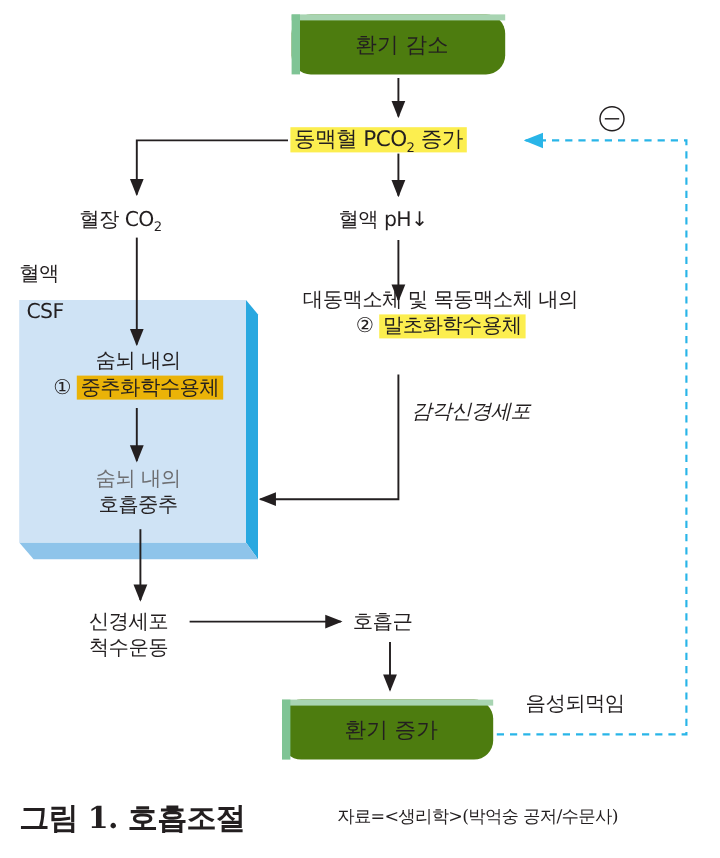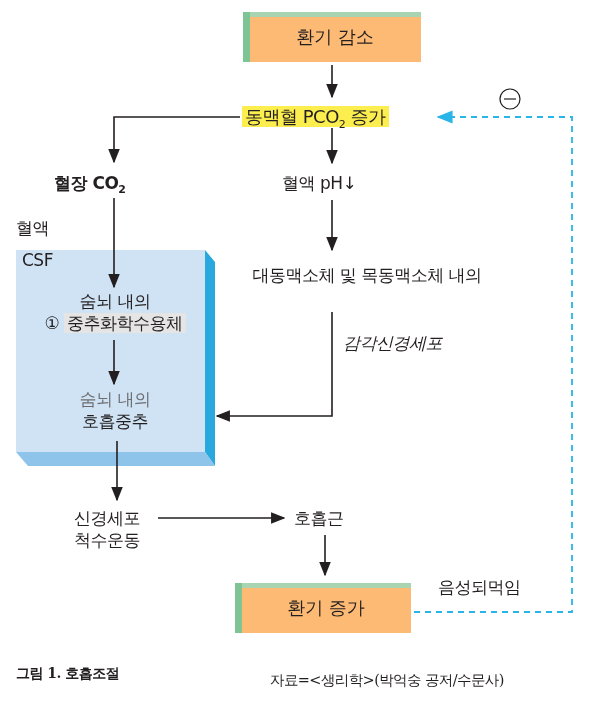--- a/index.html
+++ b/index.html
@@ -3,27 +3,27 @@
 <meta charset="utf-8">
 <style>
   html, body { margin: 0; padding: 0; background: #ffffff; }
   body { width: 600px; height: 715px; position: relative; overflow: hidden;
          font-family: "DejaVu Sans", "Liberation Sans", sans-serif; color: #231f20; }
   svg.lines { position: absolute; left: 0; top: 0; }
   .abs { position: absolute; }
   .txt { font-size: 17px; line-height: 22px; white-space: nowrap; letter-spacing: -0.5px; }
   .center { text-align: center; }
   .hl { background: #fcee4f; padding: 0 3px; }
-  .hl-olive { background: #e5e5e5; padding: 0 3px; text-align: center; }
+  .hl-olive { background: #eab308; padding: 0 3px; text-align: center; }
   .gray { color: #6d6e71; }
-  .green-box { position: absolute; background: #fdba74; }
+  .green-box { position: absolute; background: #4d7c0f; border-radius: 16px; }
   .green-box .shade-left { position: absolute; left: 0; top: 0; bottom: 0; width: 7px; background: #7fc495; }
   .green-box .shade-top { position: absolute; left: 0; right: 0; top: 0; height: 5px; background: #a8d4b2; }
   .green-box .label { position: absolute; left: 0; right: 0; top: 0; bottom: 0; display: flex; align-items: center; justify-content: center; font-size: 18px; padding-left: 6px; }
-  .caption-title { font-family: "DejaVu Serif", "Liberation Serif", serif; font-weight: bold; font-size: 14px; letter-spacing: -0.5px; }
+  .caption-title { font-family: "DejaVu Serif", "Liberation Serif", serif; font-weight: bold; font-size: 25px; letter-spacing: -0.5px; }
   .caption-source { font-family: "DejaVu Serif", "Liberation Serif", serif; font-size: 14.5px; letter-spacing: -0.6px; }
 </style>
 </head>
 <body>
 
 <svg class="lines" width="600" height="715">
   <defs>
     <marker id="arr" viewBox="0 0 10 10" refX="9" refY="5" markerWidth="9" markerHeight="9" orient="auto">
       <path d="M0,1 L10,5 L0,9 Z" fill="#231f20"></path>
     </marker>
@@ -67,55 +67,56 @@
 <div class="green-box" style="left:243px; top:12px; width:178px; height:50px;">
   <div class="shade-top"></div>
   <div class="shade-left"></div>
   <div class="label">환기 감소</div>
 </div>
 
 <div class="abs txt" style="left:242px; top:106px; font-size:18px;">
   <span class="hl"><span>동맥혈 PCO</span><sub style="font-size:11px;">2</sub><span> 증가</span></span>
 </div>
 
-<div class="abs txt" style="left:54px; top:172px;font-weight:bold;">
+<div class="abs txt" style="left:66px; top:172px;">
   <span>혈장 CO</span><sub style="font-size:11px;">2</sub>
 </div>
 
 <div class="abs txt" style="left:282px; top:172px;">혈액 pH↓</div>
 
 <div class="abs txt" style="left:16px; top:217px;">혈액</div>
 
 <div class="abs txt" style="left:22px; top:249px;">CSF</div>
 
 <div class="abs txt center" style="left:30px; top:290px; width:170px;">
   <div>숨뇌 내의</div>
   <div><span>①</span> <span class="hl-olive">중추화학수용체</span></div>
 </div>
 
 <div class="abs txt center" style="left:30px; top:388px; width:170px;">
   <div class="gray">숨뇌 내의</div>
   <div>호흡중추</div>
 </div>
 
-<div class="abs txt center" style="left:222px; top:264px; width:290px;">
+<div class="abs txt center" style="left:222px; top:239px; width:290px;">
   <div>대동맥소체 및 목동맥소체 내의</div>
+  <div><span>②</span> <span class="hl">말초화학수용체</span></div>
 </div>
 
 <div class="abs txt" style="left:343px; top:332px;font-style:italic;">감각신경세포</div>
 
 <div class="abs txt center" style="left:52px; top:507px; width:110px;">
   <div>신경세포</div>
   <div>척수운동</div>
 </div>
 
 <div class="abs txt" style="left:294px; top:507px;text-align:center;">호흡근</div>
 
 <div class="green-box" style="left:235px; top:583px; width:176px; height:50px;">
   <div class="shade-top"></div>
   <div class="shade-left"></div>
   <div class="label">환기 증가</div>
 </div>
 
 <div class="abs txt" style="left:438px; top:576px;">음성되먹임</div>
 
 <div class="abs caption-title" style="left:16px; top:665px;">그림 1. 호흡조절</div>
-<div class="abs caption-source" style="left:270px; top:671px;">자료=&lt;생리학&gt;(박억숭 공저/수문사)</div>
+<div class="abs caption-source" style="left:281px; top:671px;">자료=&lt;생리학&gt;(박억숭 공저/수문사)</div>
 
 </body></html>

